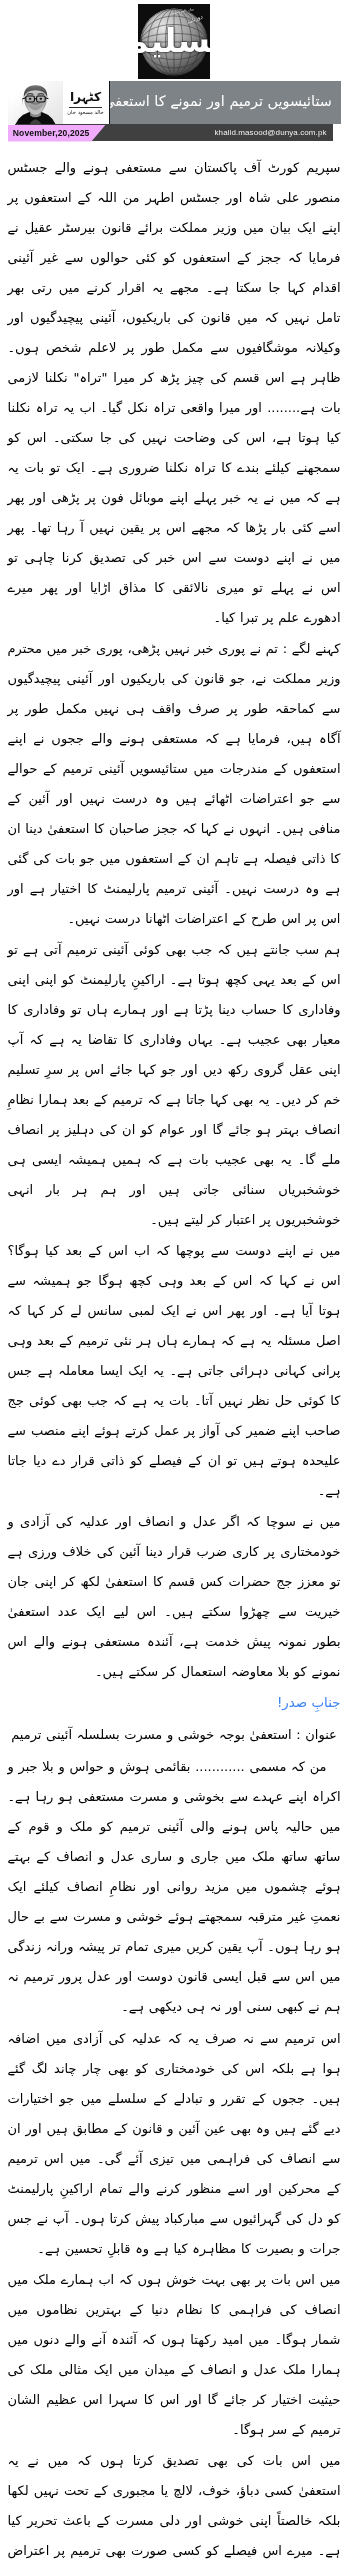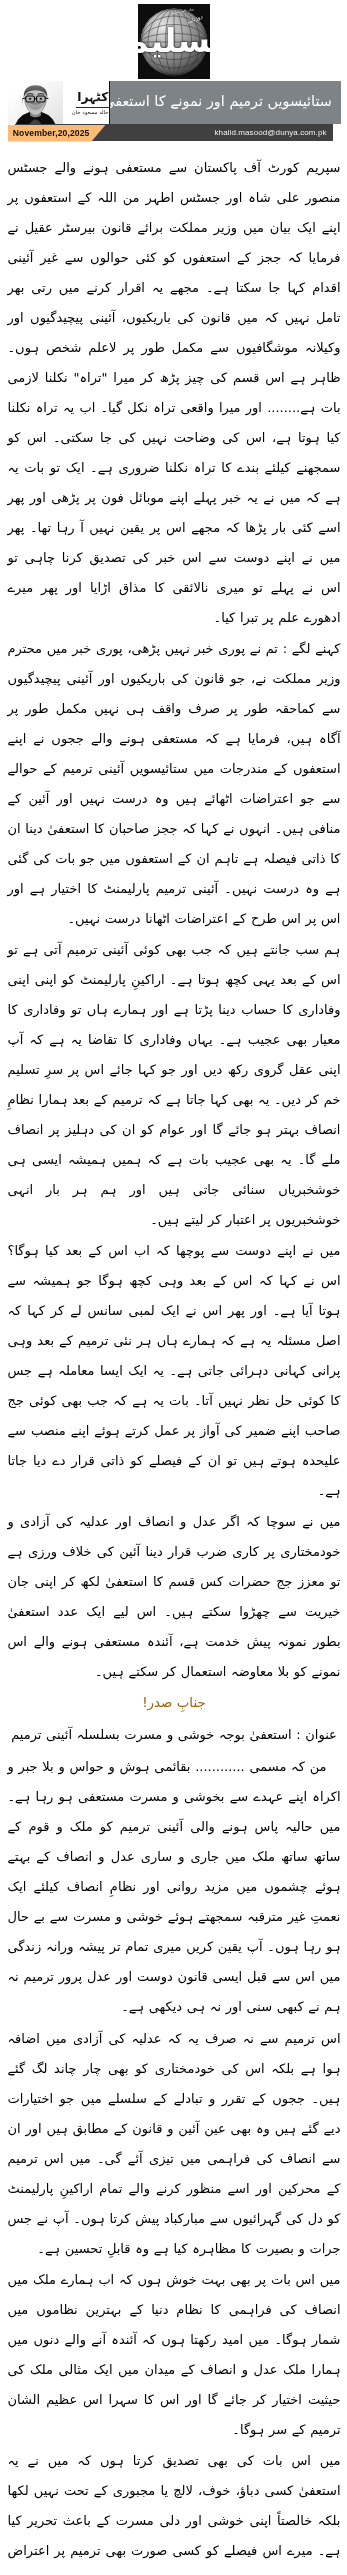--- a/index.html
+++ b/index.html
@@ -138,20 +138,21 @@
     background: #ffffff;
     display: flex;
     flex-direction: row;
     align-items: stretch;
     border-right: 1.1px solid #151515;
   }
   .byline-names {
     width: 46px;
     display: flex;
     flex-direction: column;
+    align-items: center;
     justify-content: center;
     gap: 1.1px;
     padding-top: 1.1px;
     box-sizing: border-box;
   }
   .column-name {
     font-size: 12.3px;
     font-weight: 700;
     color: #111111;
     line-height: 1;
@@ -180,21 +181,21 @@
   .author-photo svg { display: block; }
 
   
   .date-flag {
     position: absolute;
     left: 0;
     bottom: -0.5px;
     height: 16.6px;
     display: flex;
     align-items: center;
-    background: #fdba74;
+    background: #f0abfc;
     padding: 0 16px 0 5.3px;
     box-sizing: border-box;
     clip-path: polygon(0 0, 100% 0, calc(100% - 14px) 100%, 0 100%);
     z-index: 3;
   }
   .date-text {
     font-family: "Liberation Sans", "DejaVu Sans", sans-serif;
     direction: ltr;
     font-size: 8.6px;
     font-weight: 700;
@@ -243,22 +244,21 @@
   }
   .para.center {
     text-align: left;
     text-align-last: center;
     margin: 2.1px 0 2.1px 0;
   }
   .para.indent { text-indent: 14px; }
   .salutation {
     font-size: 13.4px;
     line-height: 30px;
-    text-align: center;
-    color: #a16207;
+    color: #3b82f6;
     margin: 0;
   }
 </style>
 </head>
 <body>
 
 <div class="page">
 
   <div class="masthead">
     <div class="logo-box">

